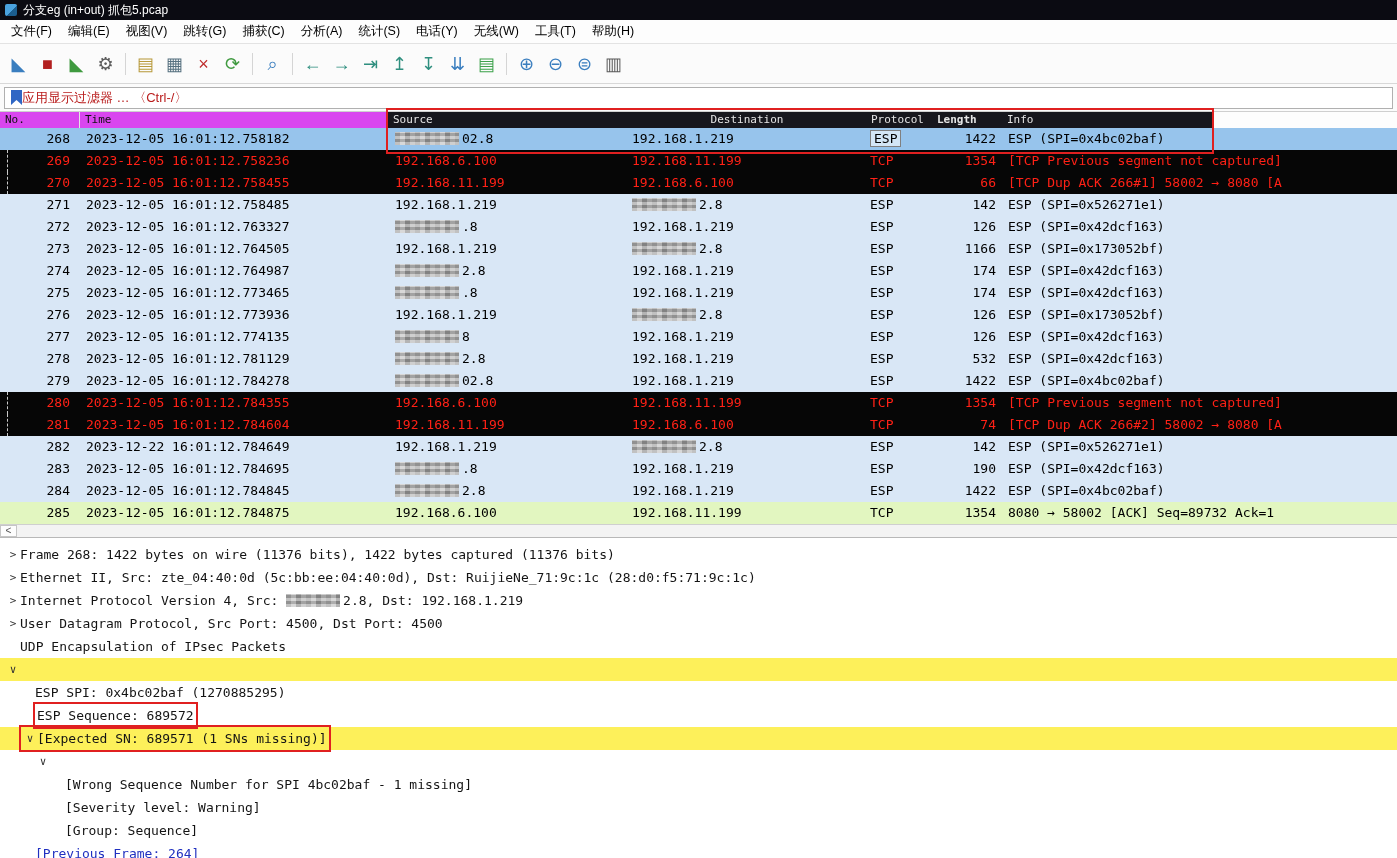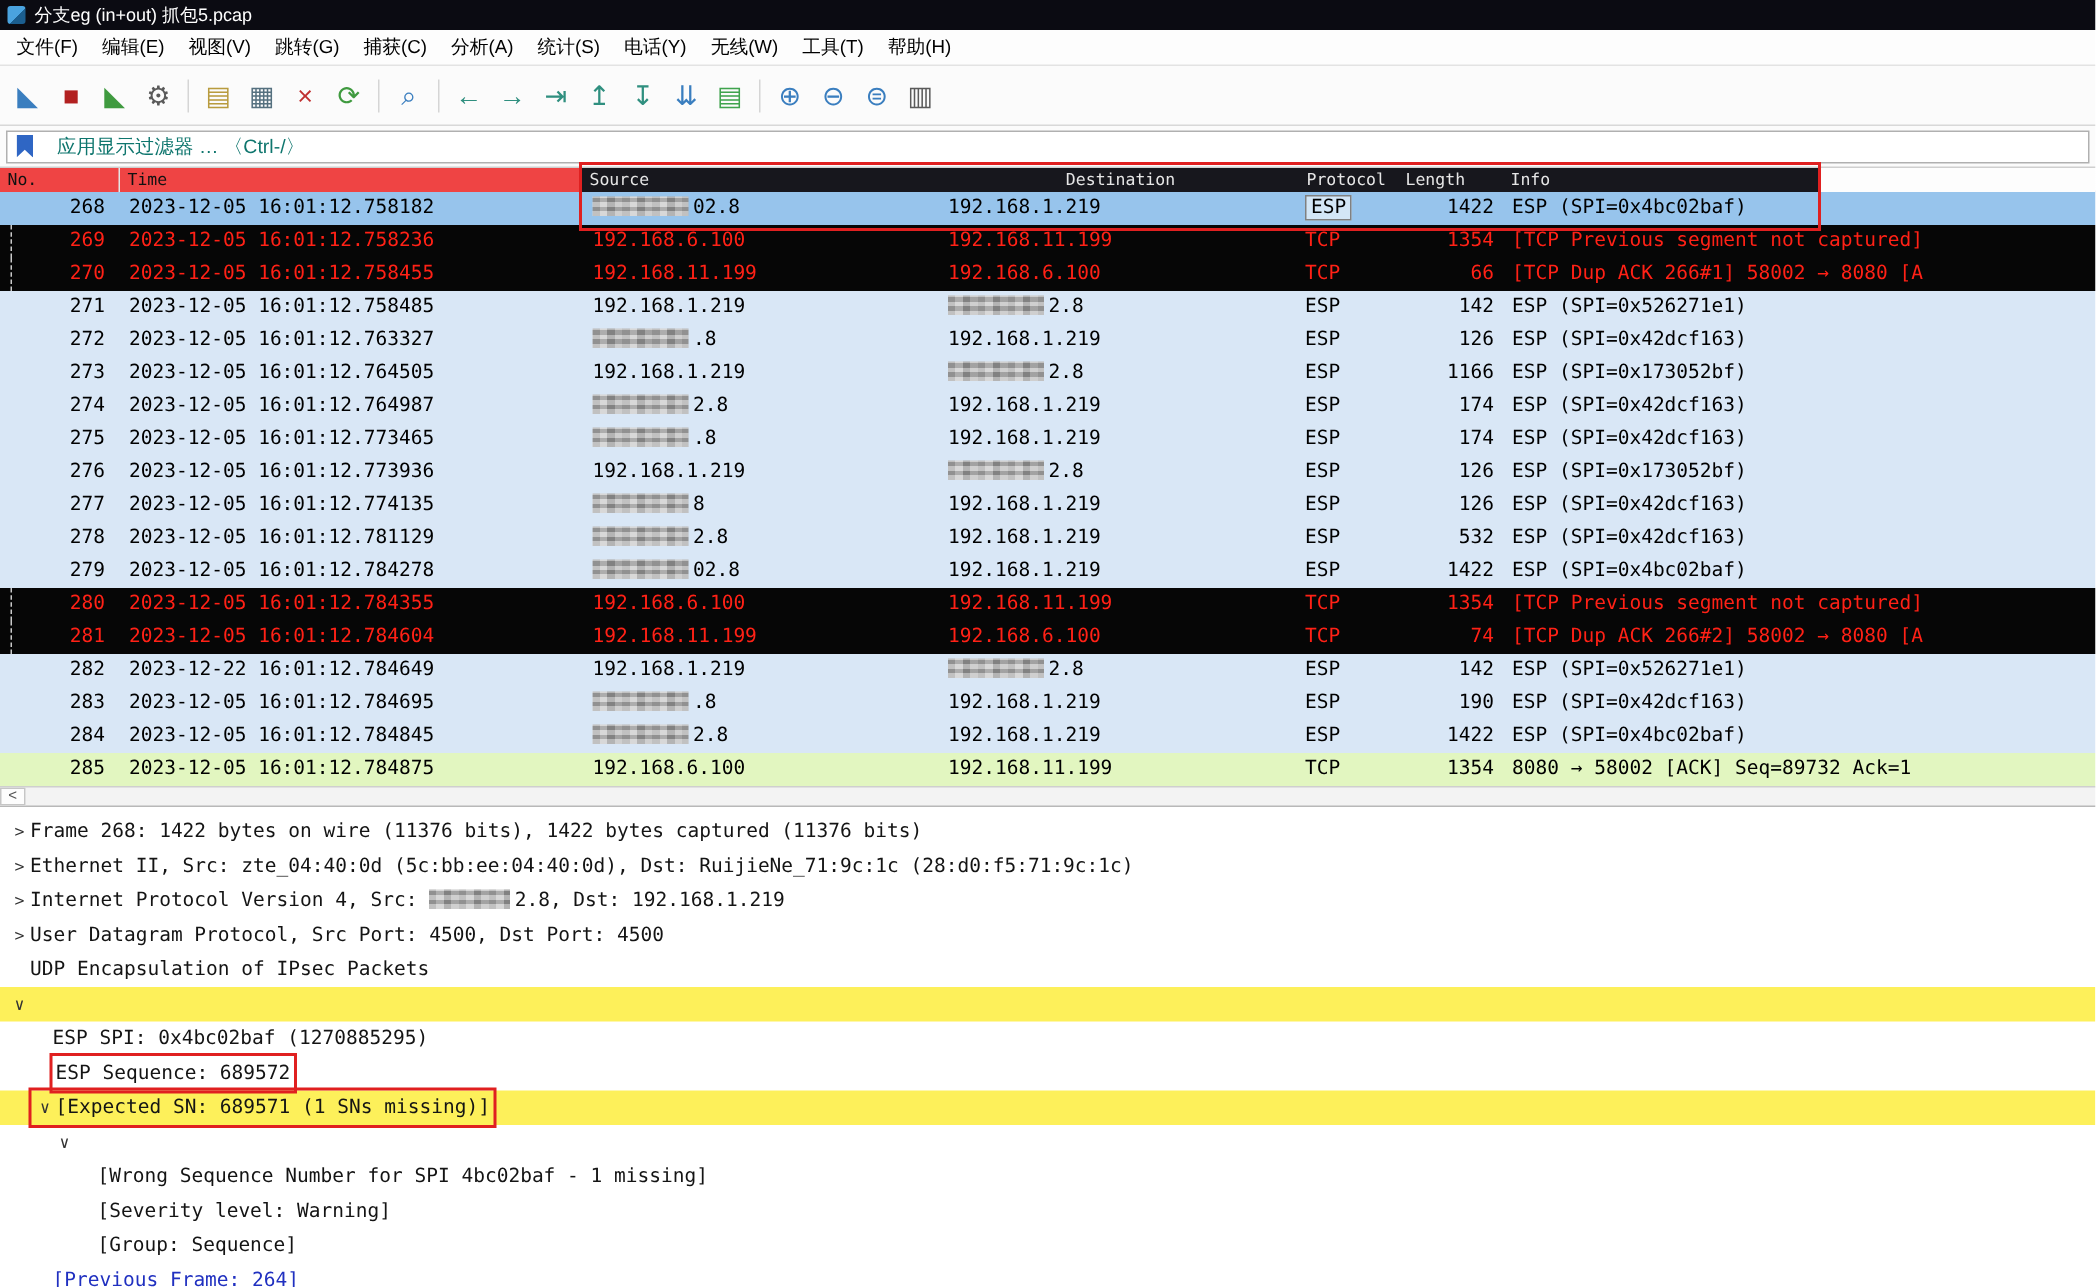--- a/index.html
+++ b/index.html
@@ -24,28 +24,28 @@
   
   .toolbar{height:40px;display:flex;align-items:center;background:#fbfbfb;
     border-bottom:1px solid #d8d8d8;padding-left:5px;gap:2px}
   .tool-icon{width:27px;height:27px;display:flex;align-items:center;justify-content:center;
     font-size:18px;line-height:1;border-radius:3px}
   .tool-sep{width:1px;height:22px;background:#d5d5d5;margin:0 4px;flex:0 0 auto}
   
   .filterbar{height:28px;display:flex;align-items:center;background:#fbfbfb;
     border-bottom:1px solid #cfcfcf;padding:2px 4px}
   .filter-input{flex:1;height:22px;border:1px solid #b0b0b0;background:#fff;
-    display:flex;align-items:center;gap:16px;padding:0 6px;font-size:13px;color:#0f766e}
+    display:flex;align-items:center;gap:0;padding:0 6px;font-size:13px;color:#b91c1c}
   .bookmark{width:11px;height:15px;background:#2f66c4;flex:0 0 auto;
     clip-path:polygon(0 0,100% 0,100% 100%,50% 66%,0 100%)}
   
   .plist-header{display:flex;height:16px;font-family:"DejaVu Sans Mono",monospace;
     font-size:11px;background:#fff;border-bottom:1px solid #d0d0d0}
   .ph-cell{padding:1px 5px;height:16px;line-height:13px;overflow:hidden;white-space:pre}
-  .ph-light{background:#ef4444;color:#111;border-right:1px solid #e4e4e4}
+  .ph-light{background:#d946ef;color:#111;border-right:1px solid #e4e4e4}
   .ph-dark{background:var(--hdrdark);color:#e6e6e6}
   .ph-info{flex:1;background:linear-gradient(to right,var(--hdrdark) 0 212px,#fdfdfd 212px);color:#e6e6e6}
   .prow{display:flex;height:22px;line-height:22px;font-family:"DejaVu Sans Mono",monospace;
     font-size:13px;white-space:pre;position:relative}
   .pcell{overflow:hidden;white-space:pre}
   .c-no{width:80px;text-align:right;padding-right:10px}
   .c-time{width:308px;padding-left:6px}
   .c-src{width:240px;padding-left:7px}
   .c-dst{width:238px;padding-left:4px}
   .c-proto{width:66px;padding-left:4px}
@@ -136,21 +136,21 @@
   </div>
 </div>
 
 <div>
   <div class="plist-header">
       <div class="ph-cell ph-light" style="width: 80px;">No.</div>
       <div class="ph-cell ph-light" style="width: 308px;">Time</div>
       <div class="ph-cell ph-dark" style="width: 240px;">Source</div>
       <div class="ph-cell ph-dark" style="width: 238px; text-align: center;">Destination</div>
       <div class="ph-cell ph-dark" style="width: 66px;">Protocol</div>
-      <div class="ph-cell ph-dark" style="width: 70px;">Length</div>
+      <div class="ph-cell ph-dark" style="width: 70px; font-weight: bold;">Length</div>
       <div class="ph-cell ph-info">Info</div>
     </div>
   <div>
       <div class="prow r-selected"><div class="pcell c-no">268</div><div class="pcell c-time">2023-12-05 16:01:12.758182</div><div class="pcell c-src"><span class="blur"></span>02.8</div><div class="pcell c-dst">192.168.1.219</div><div class="pcell c-proto"><span class="proto-focus">ESP</span></div><div class="pcell c-len">1422</div><div class="pcell c-info">ESP (SPI=0x4bc02baf)</div></div>
       <div class="prow r-bad"><span class="related"></span><div class="pcell c-no">269</div><div class="pcell c-time">2023-12-05 16:01:12.758236</div><div class="pcell c-src">192.168.6.100</div><div class="pcell c-dst">192.168.11.199</div><div class="pcell c-proto">TCP</div><div class="pcell c-len">1354</div><div class="pcell c-info">[TCP Previous segment not captured]</div></div>
       <div class="prow r-bad"><span class="related"></span><div class="pcell c-no">270</div><div class="pcell c-time">2023-12-05 16:01:12.758455</div><div class="pcell c-src">192.168.11.199</div><div class="pcell c-dst">192.168.6.100</div><div class="pcell c-proto">TCP</div><div class="pcell c-len">66</div><div class="pcell c-info">[TCP Dup ACK 266#1] 58002 → 8080 [A</div></div>
       <div class="prow r-esp"><div class="pcell c-no">271</div><div class="pcell c-time">2023-12-05 16:01:12.758485</div><div class="pcell c-src">192.168.1.219</div><div class="pcell c-dst"><span class="blur"></span>2.8</div><div class="pcell c-proto">ESP</div><div class="pcell c-len">142</div><div class="pcell c-info">ESP (SPI=0x526271e1)</div></div>
       <div class="prow r-esp"><div class="pcell c-no">272</div><div class="pcell c-time">2023-12-05 16:01:12.763327</div><div class="pcell c-src"><span class="blur"></span>.8</div><div class="pcell c-dst">192.168.1.219</div><div class="pcell c-proto">ESP</div><div class="pcell c-len">126</div><div class="pcell c-info">ESP (SPI=0x42dcf163)</div></div>
       <div class="prow r-esp"><div class="pcell c-no">273</div><div class="pcell c-time">2023-12-05 16:01:12.764505</div><div class="pcell c-src">192.168.1.219</div><div class="pcell c-dst"><span class="blur"></span>2.8</div><div class="pcell c-proto">ESP</div><div class="pcell c-len">1166</div><div class="pcell c-info">ESP (SPI=0x173052bf)</div></div>
       <div class="prow r-esp"><div class="pcell c-no">274</div><div class="pcell c-time">2023-12-05 16:01:12.764987</div><div class="pcell c-src"><span class="blur"></span>2.8</div><div class="pcell c-dst">192.168.1.219</div><div class="pcell c-proto">ESP</div><div class="pcell c-len">174</div><div class="pcell c-info">ESP (SPI=0x42dcf163)</div></div>

